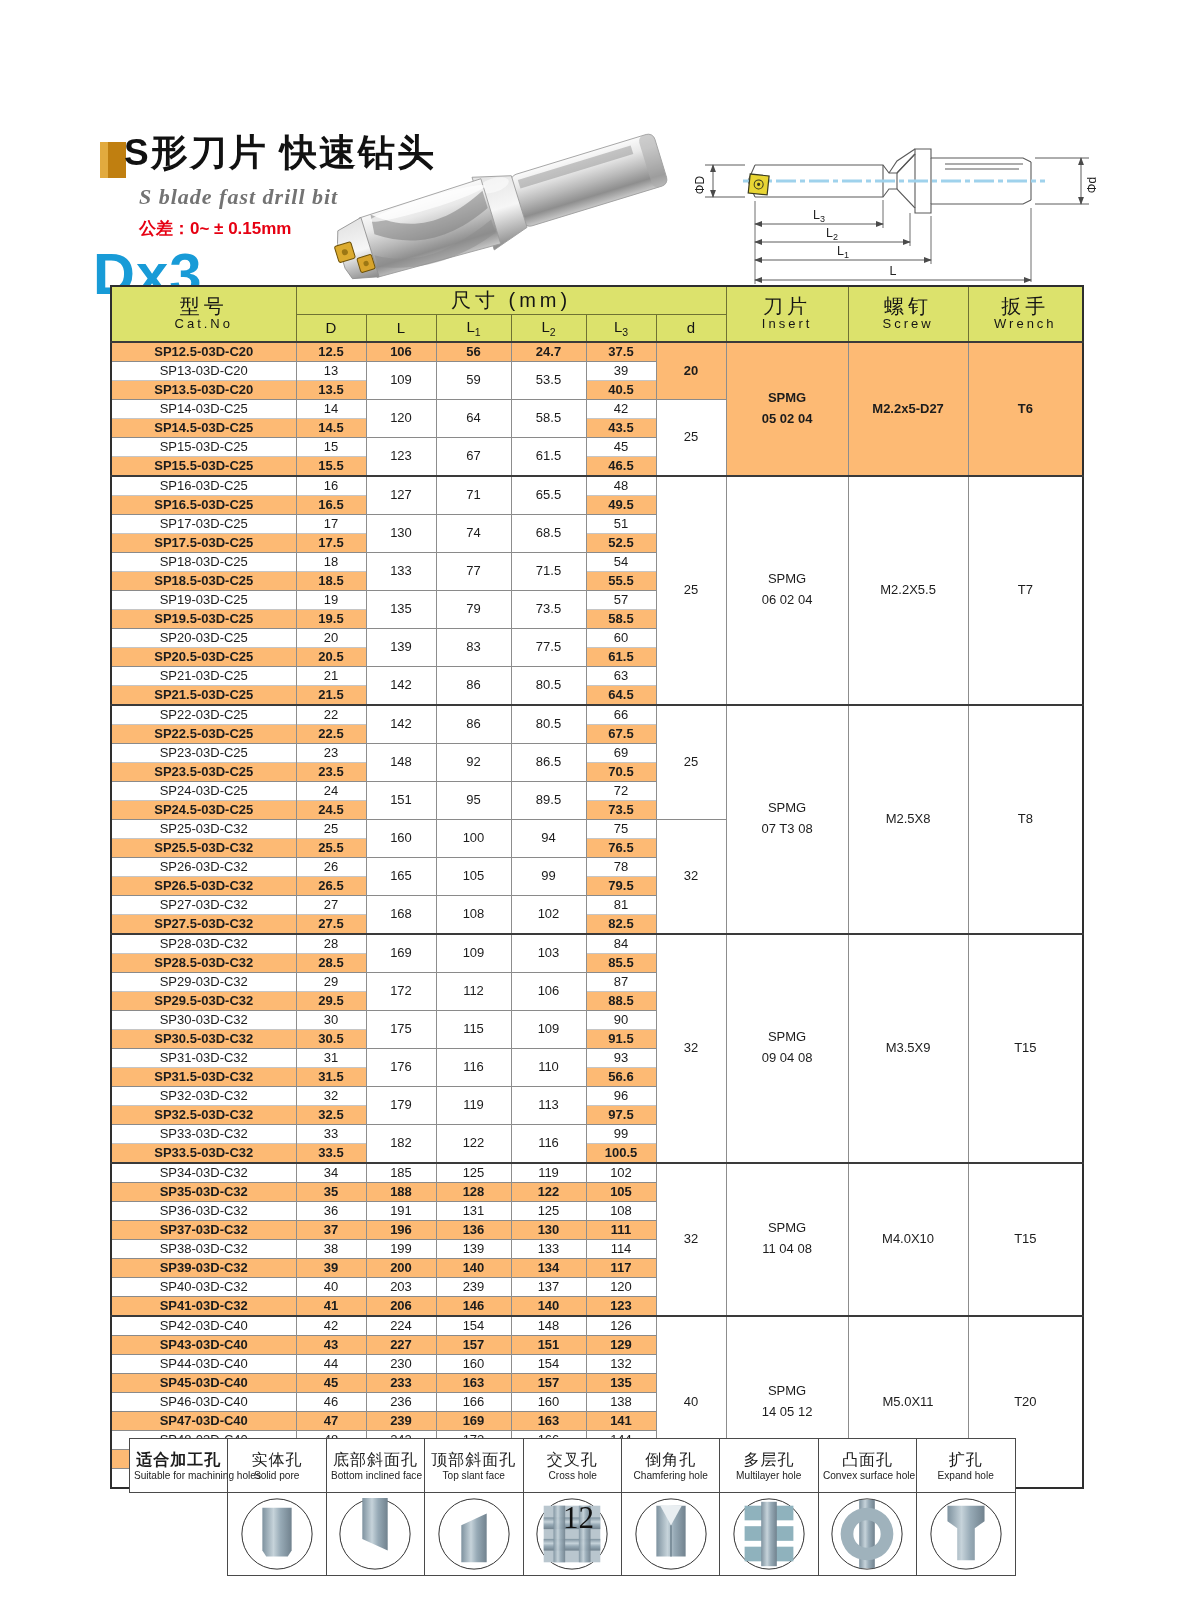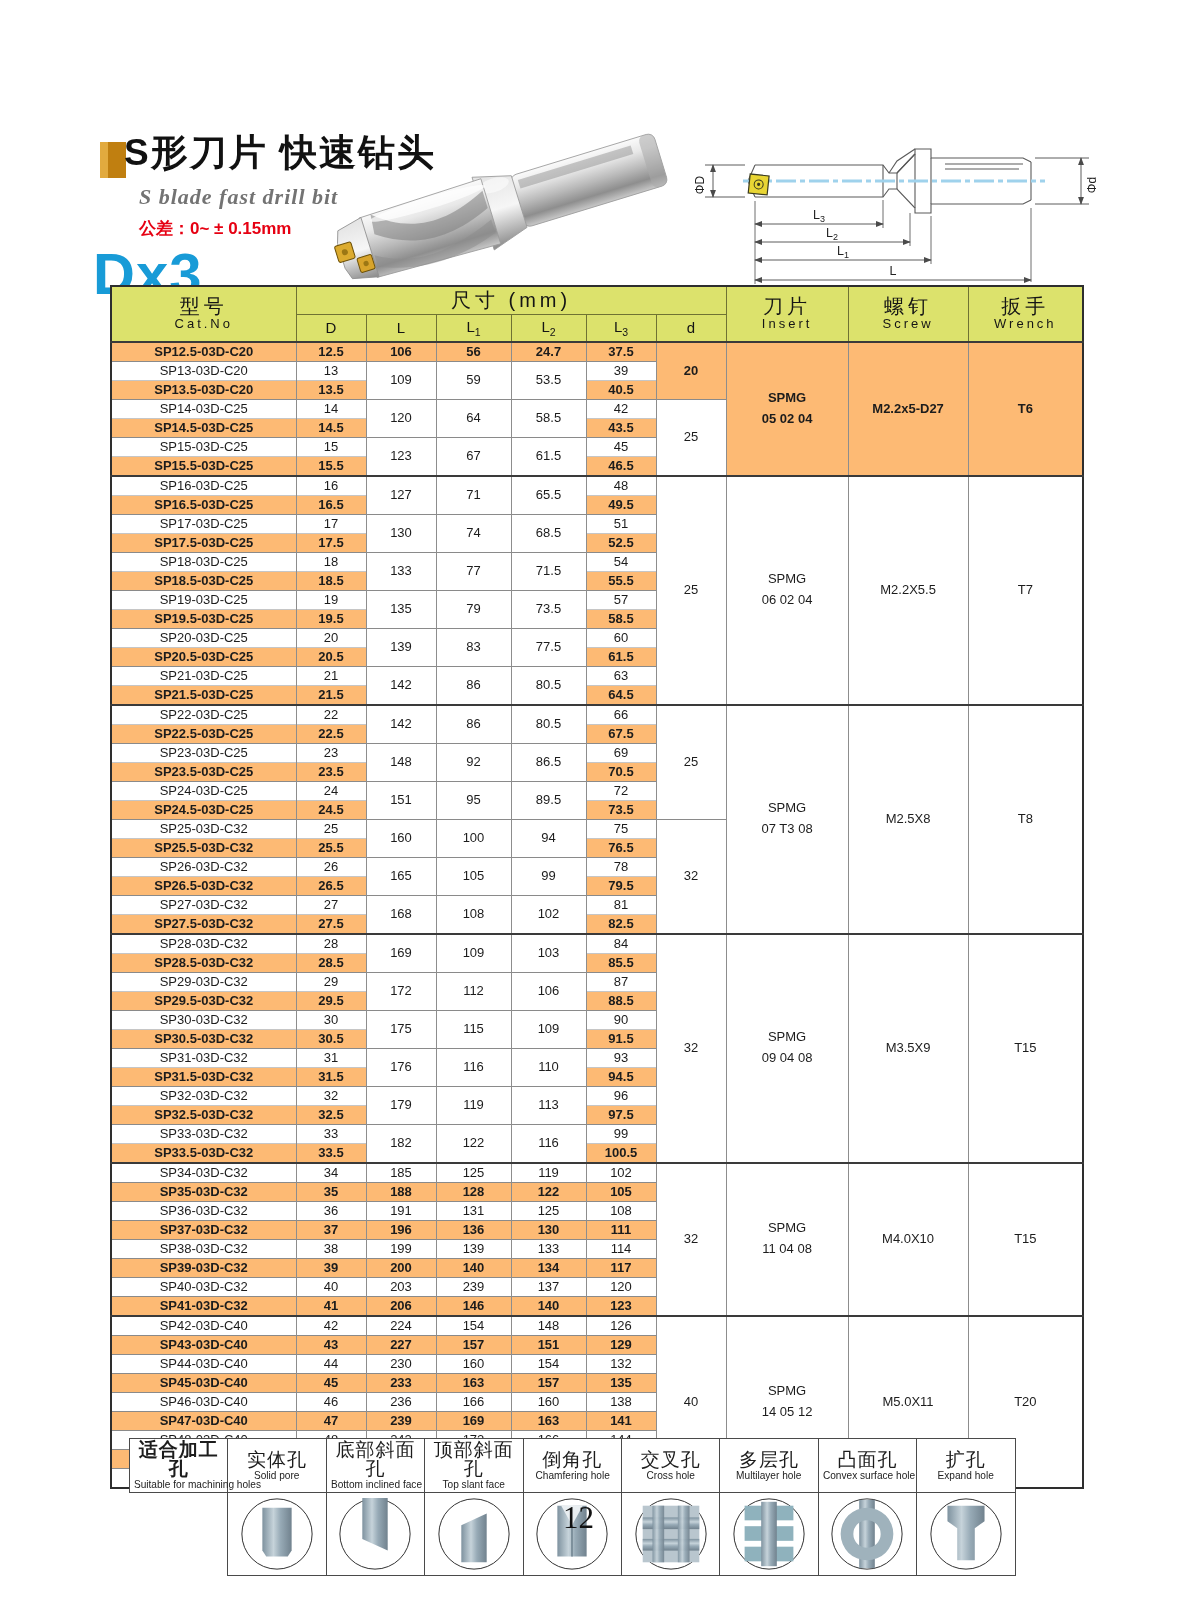--- a/index.html
+++ b/index.html
@@ -42,21 +42,21 @@
   table.spec tr.block-start td{border-top:2px solid #3a3a3a;}
   table.spec td.insert-cell{line-height:1.6;font-size:13px;}
 
   
   .legend{position:absolute;left:130px;top:1438px;width:950px;display:flex;align-items:flex-start;}
   .legend-col{box-sizing:border-box;border:1px solid #4a4a4a;margin-left:-1px;}
   .legend-col:first-child{margin-left:0;width:163px;}
   .legend-col{width:99.4px;}
   .legend-label{box-sizing:border-box;height:53px;text-align:center;
     display:flex;flex-direction:column;justify-content:center;background:#fff;}
-  .legend-label .cn{font-size:19px;letter-spacing:1px;line-height:19px;}
+  .legend-label .cn{font-size:16px;letter-spacing:1px;line-height:19px;}
   .legend-label .en{font-size:11px;line-height:13px;color:#222;
     white-space:nowrap;transform:scale(.92);transform-origin:center;}
   .legend-icon{box-sizing:border-box;height:83px;border-top:1px solid #4a4a4a;
     display:flex;align-items:center;justify-content:center;background:#fff;overflow:hidden;}
   .page-number{position:absolute;left:563px;top:1500px;font-family:"Liberation Serif",serif;
     font-size:31px;color:#111;}
 </style>
 </head>
 <body>
 
@@ -485,21 +485,21 @@
           <td class="cat">SP31-03D-C32</td>
           <td>31</td>
           <td rowspan="2">176</td>
           <td rowspan="2">116</td>
           <td rowspan="2">110</td>
           <td>93</td>
         </tr>
         <tr class="alt">
           <td class="cat">SP31.5-03D-C32</td>
           <td>31.5</td>
-          <td>94.5</td>
+          <td>56.6</td>
         </tr>
         <tr class="group-start">
           <td class="cat">SP32-03D-C32</td>
           <td>32</td>
           <td rowspan="2">179</td>
           <td rowspan="2">119</td>
           <td rowspan="2">113</td>
           <td>96</td>
         </tr>
         <tr class="alt">
@@ -735,52 +735,52 @@
     <div class="legend-icon">
       <svg width="96" height="80" viewBox="0 0 98 82">
         <circle cx="49" cy="41" r="36" fill="#fff" stroke="#2d2d2d"></circle>
         <path d="M36,32 L62,20 V70 H36 Z" fill="url(#gH)"></path>
       </svg>
     </div>
   </div>
 
   <div class="legend-col">
     <div class="legend-label">
-      <div class="cn">倒角孔</div>
-        <div class="en">Chamfering hole</div>
-    </div>
-    <div class="legend-icon">
-      <svg width="96" height="80" viewBox="0 0 98 82">
-        <circle cx="49" cy="41" r="36" fill="#fff" stroke="#2d2d2d"></circle>
-        <path d="M34,12 H64 V64 H34 Z" fill="url(#gH)"></path>
-        <path d="M38,12 L49,32 L60,12 Z" fill="#e9eef1"></path>
-        <path d="M49,32 V64" stroke="#7c8f9b" stroke-width="2"></path>
-      </svg>
-    </div>
-  </div>
-
-  <div class="legend-col">
-    <div class="legend-label">
       <div class="cn">交叉孔</div>
         <div class="en">Cross hole</div>
     </div>
     <div class="legend-icon">
       <svg width="96" height="80" viewBox="0 0 98 82">
         <circle cx="49" cy="41" r="36" fill="#fff" stroke="#2d2d2d"></circle>
         <rect x="20" y="12" width="58" height="58" fill="#b9c6ce"></rect>
         <rect x="20" y="24" width="58" height="12" fill="url(#gV)"></rect>
         <rect x="20" y="46" width="58" height="12" fill="url(#gV)"></rect>
         <rect x="30" y="12" width="12" height="58" fill="url(#gH)" opacity="0.9"></rect>
         <rect x="56" y="12" width="12" height="58" fill="url(#gH)" opacity="0.9"></rect>
       </svg>
     </div>
   </div>
 
   <div class="legend-col">
     <div class="legend-label">
+      <div class="cn">倒角孔</div>
+        <div class="en">Chamfering hole</div>
+    </div>
+    <div class="legend-icon">
+      <svg width="96" height="80" viewBox="0 0 98 82">
+        <circle cx="49" cy="41" r="36" fill="#fff" stroke="#2d2d2d"></circle>
+        <path d="M34,12 H64 V64 H34 Z" fill="url(#gH)"></path>
+        <path d="M38,12 L49,32 L60,12 Z" fill="#e9eef1"></path>
+        <path d="M49,32 V64" stroke="#7c8f9b" stroke-width="2"></path>
+      </svg>
+    </div>
+  </div>
+
+  <div class="legend-col">
+    <div class="legend-label">
       <div class="cn">多层孔</div>
         <div class="en">Multilayer hole</div>
     </div>
     <div class="legend-icon">
       <svg width="96" height="80" viewBox="0 0 98 82">
         <circle cx="49" cy="41" r="36" fill="#fff" stroke="#2d2d2d"></circle>
         <rect x="24" y="12" width="50" height="15" fill="#8fb2bd"></rect>
         <rect x="24" y="33" width="50" height="15" fill="#8fb2bd"></rect>
         <rect x="24" y="54" width="50" height="15" fill="#8fb2bd"></rect>
         <rect x="41" y="8" width="16" height="66" fill="url(#gH)"></rect>

